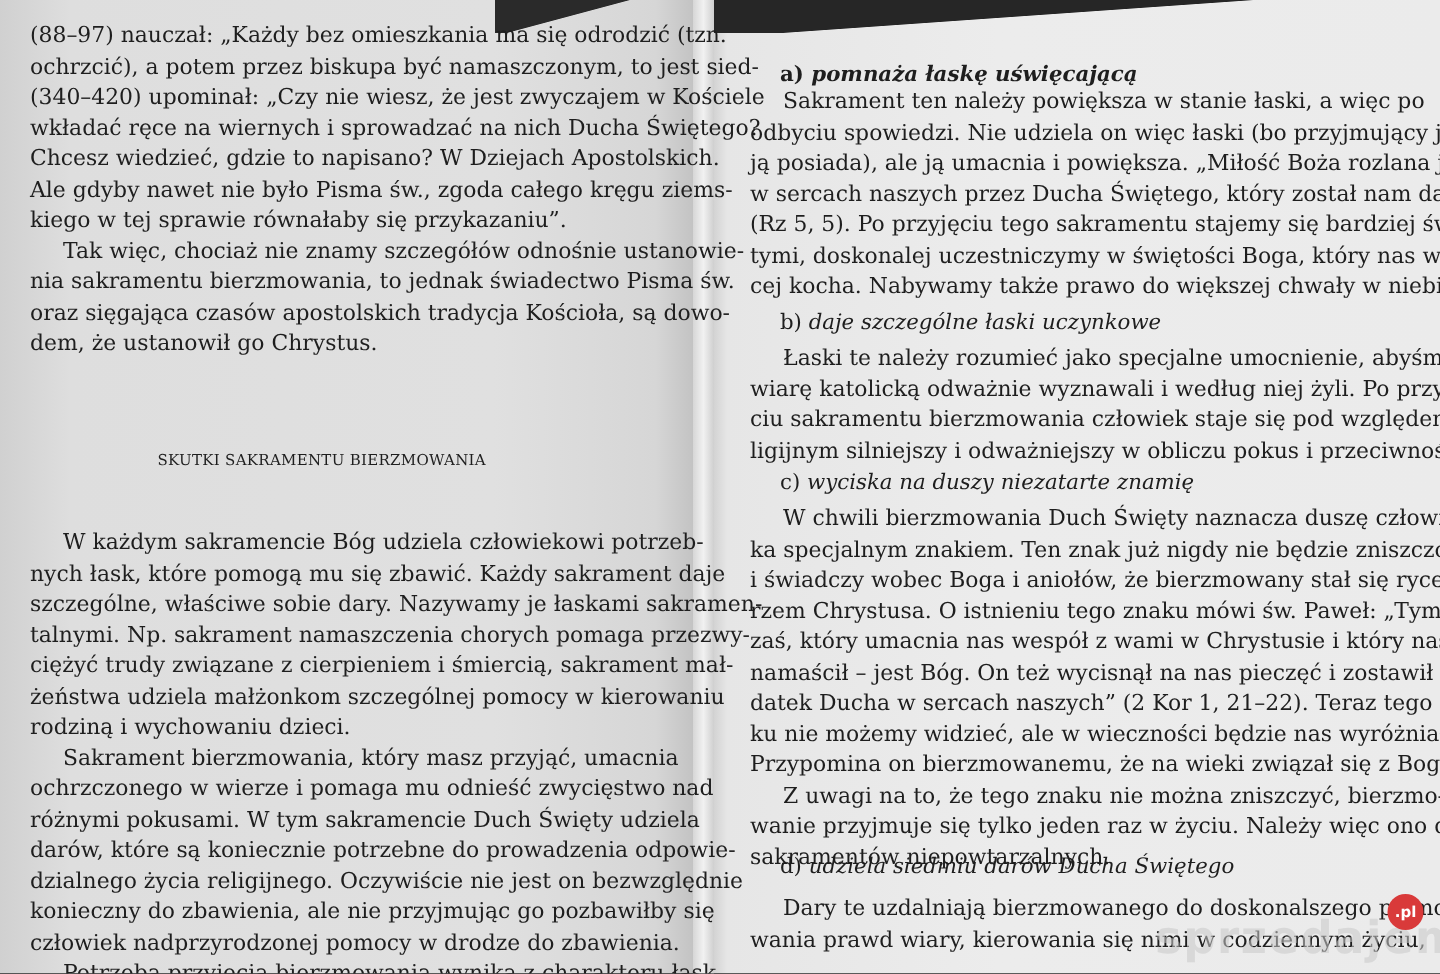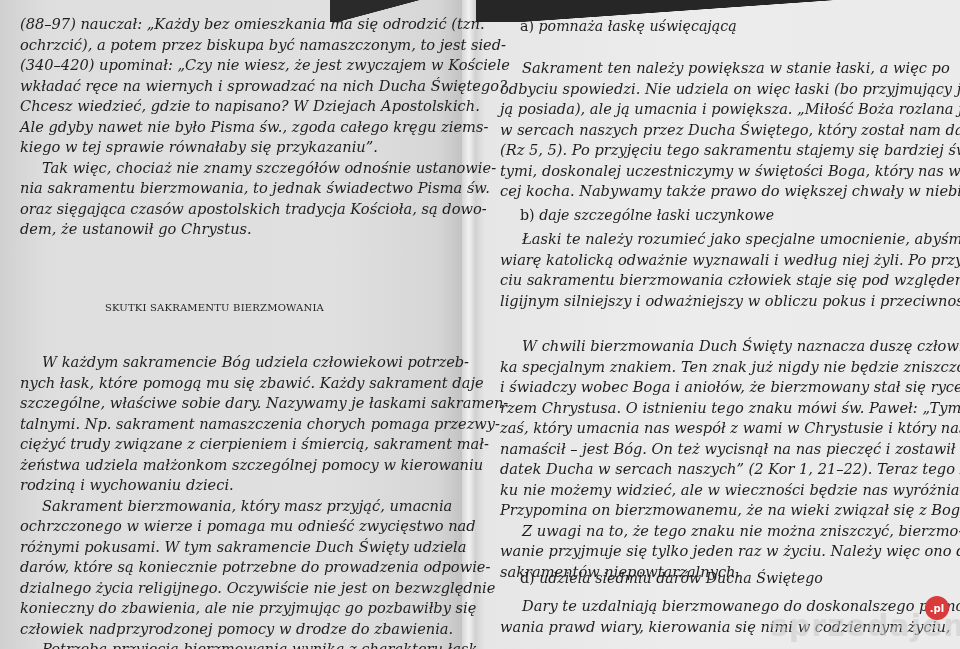--- a/index.html
+++ b/index.html
@@ -28,21 +28,20 @@
     background: linear-gradient(176deg, #262626 0%, #262626 45%, transparent 46%);
   }
   .gutter {
     position: absolute; left: 462px; top: 0; width: 14px; bottom: 0;
     background: linear-gradient(90deg, #d6d6d6, #f1f1f1 50%, #cfcfcf);
   }
   .text-block {
     position: absolute;
     font-size: 14.6px; line-height: 20.5px;
     text-align: justify;
-    font-style: italic;
   }
   .line { display: block; white-space: nowrap; text-align: justify; text-align-last: justify; }
   .line.last { text-align-last: left; }
   .indent { padding-left: 22px; }
   .left-text { left: 20px; width: 432px; top: 14px; }
   .left-text2 { left: 20px; width: 432px; top: 352px; }
   .heading {
     position: absolute; left: 105px; top: 302px;
     font-size: 10px; letter-spacing: 0.2px;
   }
@@ -107,21 +106,21 @@
     <span class="line">ochrzczonego w wierze i pomaga mu odnieść zwycięstwo nad</span>
     <span class="line">różnymi pokusami. W tym sakramencie Duch Święty udziela</span>
     <span class="line">darów, które są koniecznie potrzebne do prowadzenia odpowie-</span>
     <span class="line">dzialnego życia religijnego. Oczywiście nie jest on bezwzględnie</span>
     <span class="line">konieczny do zbawienia, ale nie przyjmując go pozbawiłby się</span>
     <span class="line last">człowiek nadprzyrodzonej pomocy w drodze do zbawienia.</span>
     <span class="line indent">Potrzeba przyjęcia bierzmowania wynika z charakteru łask</span>
 
   </div>
 
-  <div class="sub" style="top:18px;">
+  <div class="sub" style="top:42px;font-weight:bold;">
     <span class="letter">a)</span>
     <span>pomnaża łaskę uświęcającą</span>
   </div>
   <div class="text-block right-text" style="top:58px;">
     <span class="line indent">Sakrament ten należy powiększa w stanie łaski, a więc po</span>
     <span class="line">odbyciu spowiedzi. Nie udziela on więc łaski (bo przyjmujący już</span>
     <span class="line">ją posiada), ale ją umacnia i powiększa. „Miłość Boża rozlana jest</span>
     <span class="line">w sercach naszych przez Ducha Świętego, który został nam dany”</span>
     <span class="line">(Rz 5, 5). Po przyjęciu tego sakramentu stajemy się bardziej świę-</span>
     <span class="line">tymi, doskonalej uczestniczymy w świętości Boga, który nas wię-</span>
@@ -132,20 +131,24 @@
     <span class="letter">b)</span>
     <span>daje szczególne łaski uczynkowe</span>
   </div>
   <div class="text-block right-text" style="top:229px;">
     <span class="line indent">Łaski te należy rozumieć jako specjalne umocnienie, abyśmy</span>
     <span class="line">wiarę katolicką odważnie wyznawali i według niej żyli. Po przyję-</span>
     <span class="line">ciu sakramentu bierzmowania człowiek staje się pod względem re-</span>
     <span class="line">ligijnym silniejszy i odważniejszy w obliczu pokus i przeciwności.</span>
   </div>
 
+  <div class="sub" style="top:314px;">
+    <span class="letter">c)</span>
+    <span>wyciska na duszy niezatarte znamię</span>
+  </div>
   <div class="text-block right-text" style="top:336px;">
     <span class="line indent">W chwili bierzmowania Duch Święty naznacza duszę człowie-</span>
     <span class="line">ka specjalnym znakiem. Ten znak już nigdy nie będzie zniszczony</span>
     <span class="line">i świadczy wobec Boga i aniołów, że bierzmowany stał się ryce-</span>
     <span class="line">rzem Chrystusa. O istnieniu tego znaku mówi św. Paweł: „Tym</span>
     <span class="line">zaś, który umacnia nas wespół z wami w Chrystusie i który nas</span>
     <span class="line">namaścił – jest Bóg. On też wycisnął na nas pieczęć i zostawił za-</span>
     <span class="line">datek Ducha w sercach naszych” (2 Kor 1, 21–22). Teraz tego zna-</span>
     <span class="line">ku nie możemy widzieć, ale w wieczności będzie nas wyróżniał.</span>
     <span class="line">Przypomina on bierzmowanemu, że na wieki związał się z Bogiem.</span>

